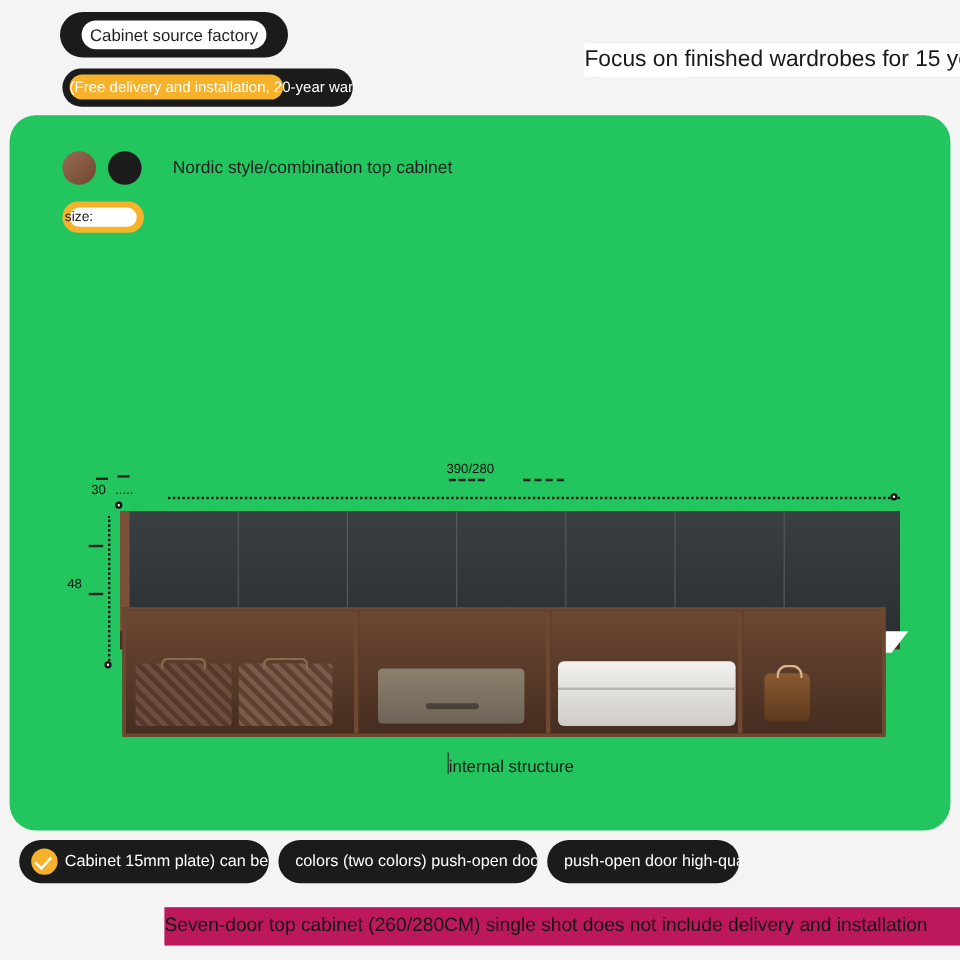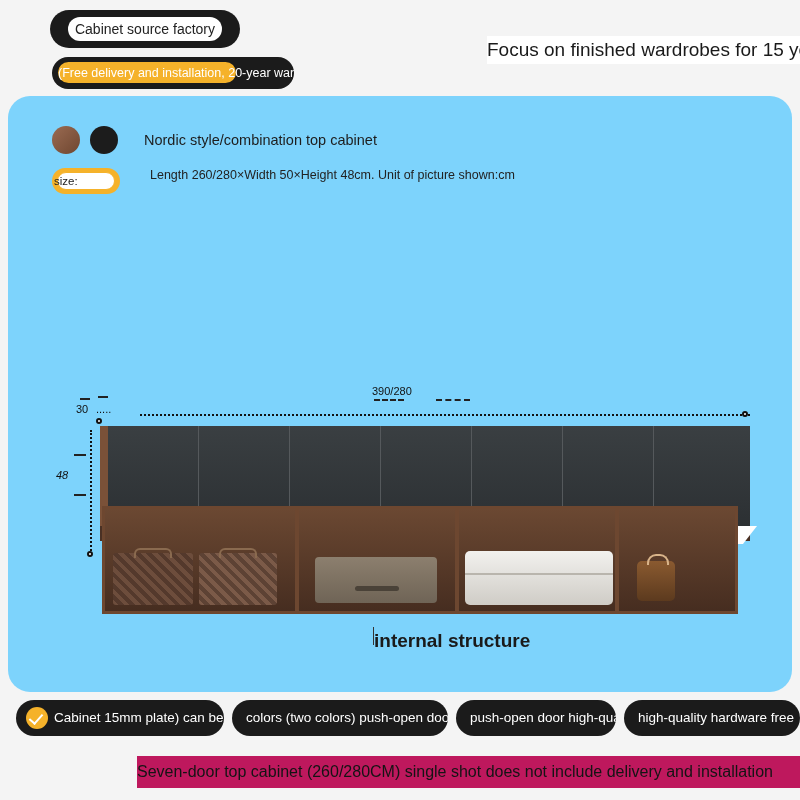--- a/index.html
+++ b/index.html
@@ -105,21 +105,21 @@
     border-radius: 3px;
   }
 
   
   .card {
     position: absolute;
     top: 96px;
     left: 8px;
     width: 784px;
     height: 596px;
-    background: #7dd3fc;
+    background: #22c55e;
     border-radius: 22px;
   }
 
   
   .swatch-row {
     position: absolute;
     top: 30px;
     left: 44px;
     display: flex;
     align-items: center;
@@ -137,21 +137,21 @@
     color: #1d1d1d;
     white-space: nowrap;
   }
 
   
   .size-row {
     position: absolute;
     top: 72px;
     left: 44px;
     display: flex;
-    align-items: flex-start;
+    align-items: flex-end;
   }
   .size-pill {
     width: 68px;
     height: 26px;
     background: #f5b22a;
     border-radius: 13px;
     position: relative;
   }
   .size-pill .sp-inner {
     position: absolute;
@@ -357,24 +357,23 @@
     width: 18px; height: 9px;
     border: 2px solid #d9b48a;
     border-bottom: none;
     border-radius: 9px 9px 0 0;
   }
 
   .struct-caption {
     position: absolute;
     top: 534px;
     left: 366px;
-    font-size: 19px;
+    font-size: 14px;
     color: #1a1a1a;
     white-space: nowrap;
-    font-weight: bold;
   }
   .caret {
     position: absolute;
     top: 531px;
     left: 365px;
     width: 1px;
     height: 18px;
     background: #333;
   }
 
@@ -467,21 +466,20 @@
     <span class="swatch walnut"></span>
     <span class="swatch black"></span>
     <span class="swatch-label">Nordic style/combination top cabinet</span>
   </div>
 
   <div class="size-row">
     <span class="size-pill">
       <span class="sp-inner"></span>
       <span class="sp-text">size:</span>
     </span>
-    <span class="size-text">Length 260/280×Width 50×Height 48cm. Unit of picture shown:cm</span>
   </div>
 
   <div class="diagram">
 
     <div class="dot-line-h" style="left:102px; top:128px; width:610px;"></div>
     <div class="endpoint" style="left:704px; top:125px;"></div>
 
     <div class="dash-seg" style="left:336px; top:113px; width:30px;"></div>
     <div class="dash-seg" style="left:398px; top:113px; width:34px;"></div>
     <div class="dim-label" style="left:334px; top:99px;">390/280</div>
@@ -489,21 +487,21 @@
     <div class="dash-seg" style="left:42px; top:112px; width:10px;"></div>
     <div class="dash-seg" style="left:60px; top:110px; width:10px;"></div>
     <div class="dim-label" style="left:38px; top:117px;">30</div>
     <div class="dim-label" style="left:58px; top:117px;">.....</div>
     <div class="endpoint" style="left:58px; top:132px;"></div>
 
     <div class="dot-line-v" style="left:52px; top:144px; height:124px;"></div>
     <div class="endpoint" style="left:49px; top:265px;"></div>
     <div class="dash-seg" style="left:36px; top:168px; width:12px;"></div>
     <div class="dash-seg" style="left:36px; top:208px; width:12px;"></div>
-    <div class="dim-label" style="left:18px; top:183px;font-style:italic;">48</div>
+    <div class="dim-label" style="left:18px; top:195px;">48</div>
 
     <div class="cab-body"></div>
     <div class="cab-side"></div>
     <div class="cab-face">
       <div class="door" style="left:0;    width:91px;"></div>
       <div class="door" style="left:91px; width:91px;"></div>
       <div class="door" style="left:182px;width:91px;"></div>
       <div class="door" style="left:273px;width:91px;"></div>
       <div class="door" style="left:364px;width:91px;"></div>
       <div class="door" style="left:455px;width:91px;"></div>
@@ -547,20 +545,17 @@
   <div class="feat first" style="left:8px; width:208px;">
     <span class="check"></span>
     <span class="ftxt">Cabinet 15mm plate) can be freely matched with colors (two colors) push-open door high-quality hardware free</span>
   </div>
   <div class="feat" style="left:224px; width:216px;">
     <span class="ftxt">colors (two colors) push-open door</span>
   </div>
   <div class="feat" style="left:448px; width:160px;">
     <span class="ftxt">push-open door high-quality</span>
   </div>
-  <div class="feat" style="left:616px; width:176px;">
-    <span class="ftxt">high-quality hardware free</span>
-  </div>
 </div>
 
 <div class="bottom-strip">
   <span class="btext">Seven-door top cabinet (260/280CM) single shot does not include delivery and installation</span>
 </div>
 
 </body></html>

